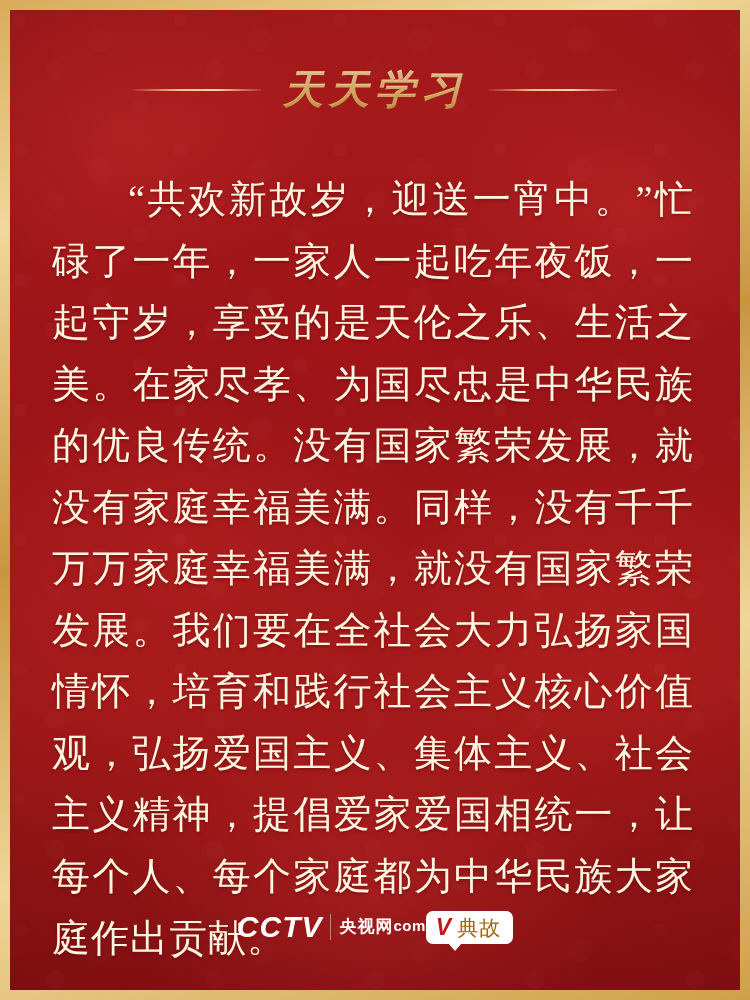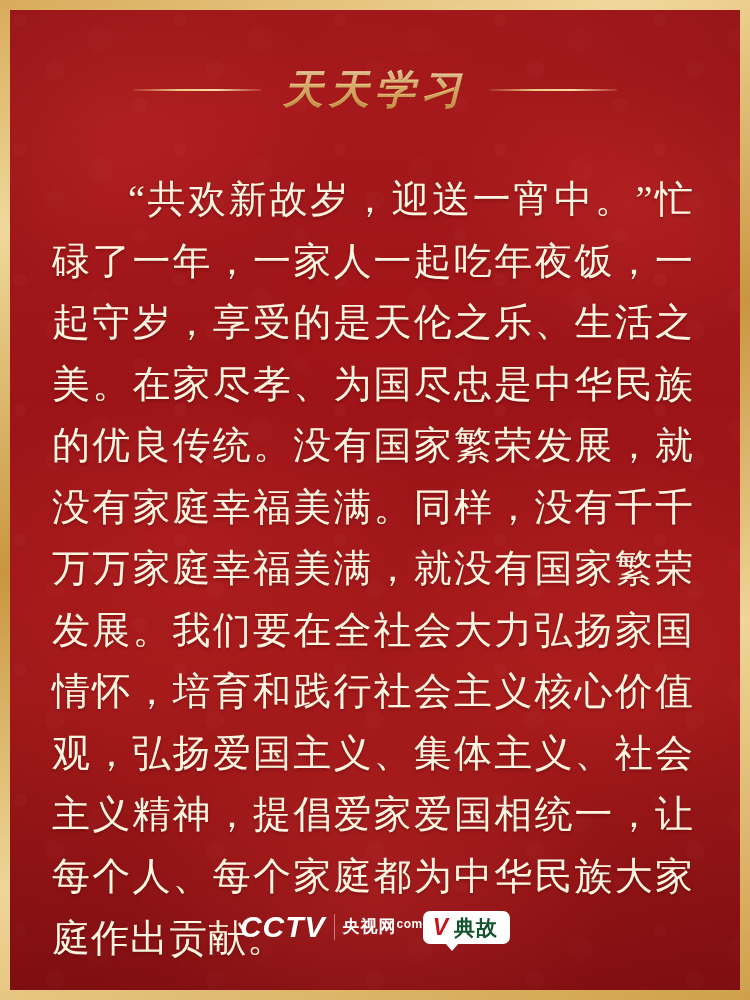--- a/index.html
+++ b/index.html
@@ -131,21 +131,21 @@
   }
   .cctv-cn {
     display: flex;
     flex-direction: row;
     justify-content: center;
     line-height: 1.06;
     font-family: "Liberation Sans", sans-serif;
     color: #ffffff;
   }
   .cctv-cn .l1 { font-size: 17px; letter-spacing: 1px; font-weight: 700; }
-  .cctv-cn .l2 { font-size: 12px; letter-spacing: 0.5px; font-weight: 700; }
+  .cctv-cn .l2 { font-size: 15px; letter-spacing: 0.5px; font-weight: 700; }
 
   .divider-dot {
     width: 1px;
     height: 26px;
     background: rgba(255,255,255,0.45);
   }
 
   .v-badge {
     position: relative;
     display: flex;
@@ -168,23 +168,23 @@
   .v-letter {
     font-family: "Liberation Sans", sans-serif;
     font-weight: 700;
     font-style: italic;
     font-size: 23px;
     color: #c8161d;
     line-height: 1;
   }
   .v-text {
     font-family: "Liberation Sans", sans-serif;
-    font-weight: 700;
+    font-weight: 400;
     font-size: 21px;
-    color: #14532d;
+    color: #a16207;
     letter-spacing: 1px;
     line-height: 1;
   }
 </style>
 </head>
 <body>
 
 <div class="poster">
   <div class="inner">
     <div class="texture"></div>

